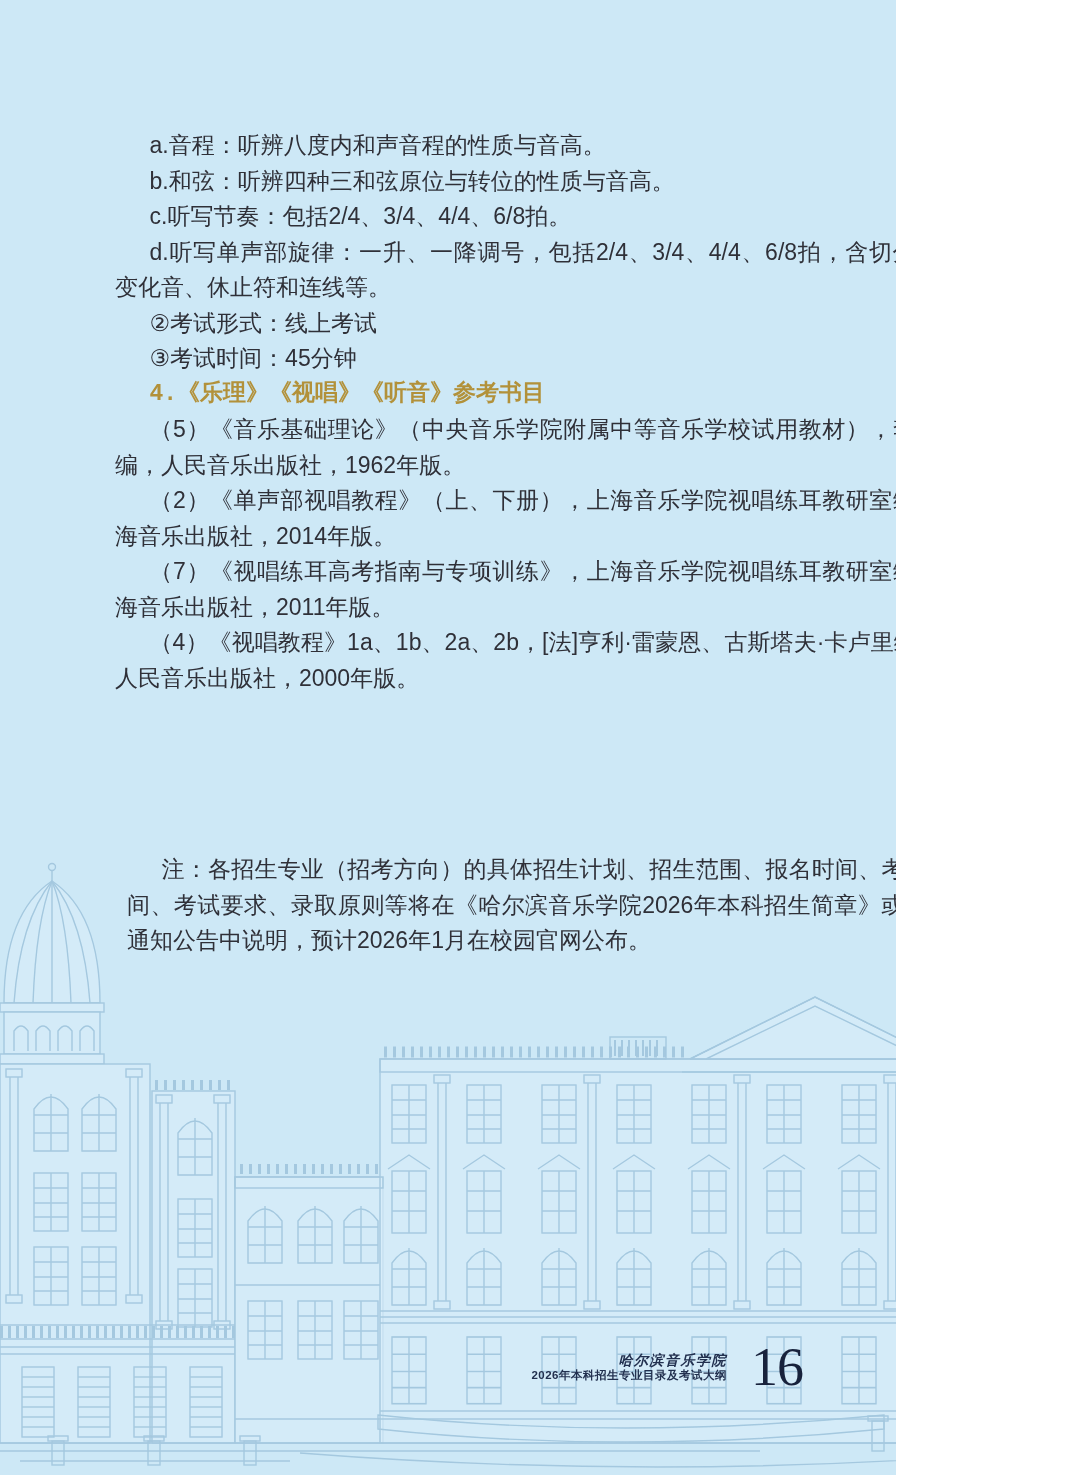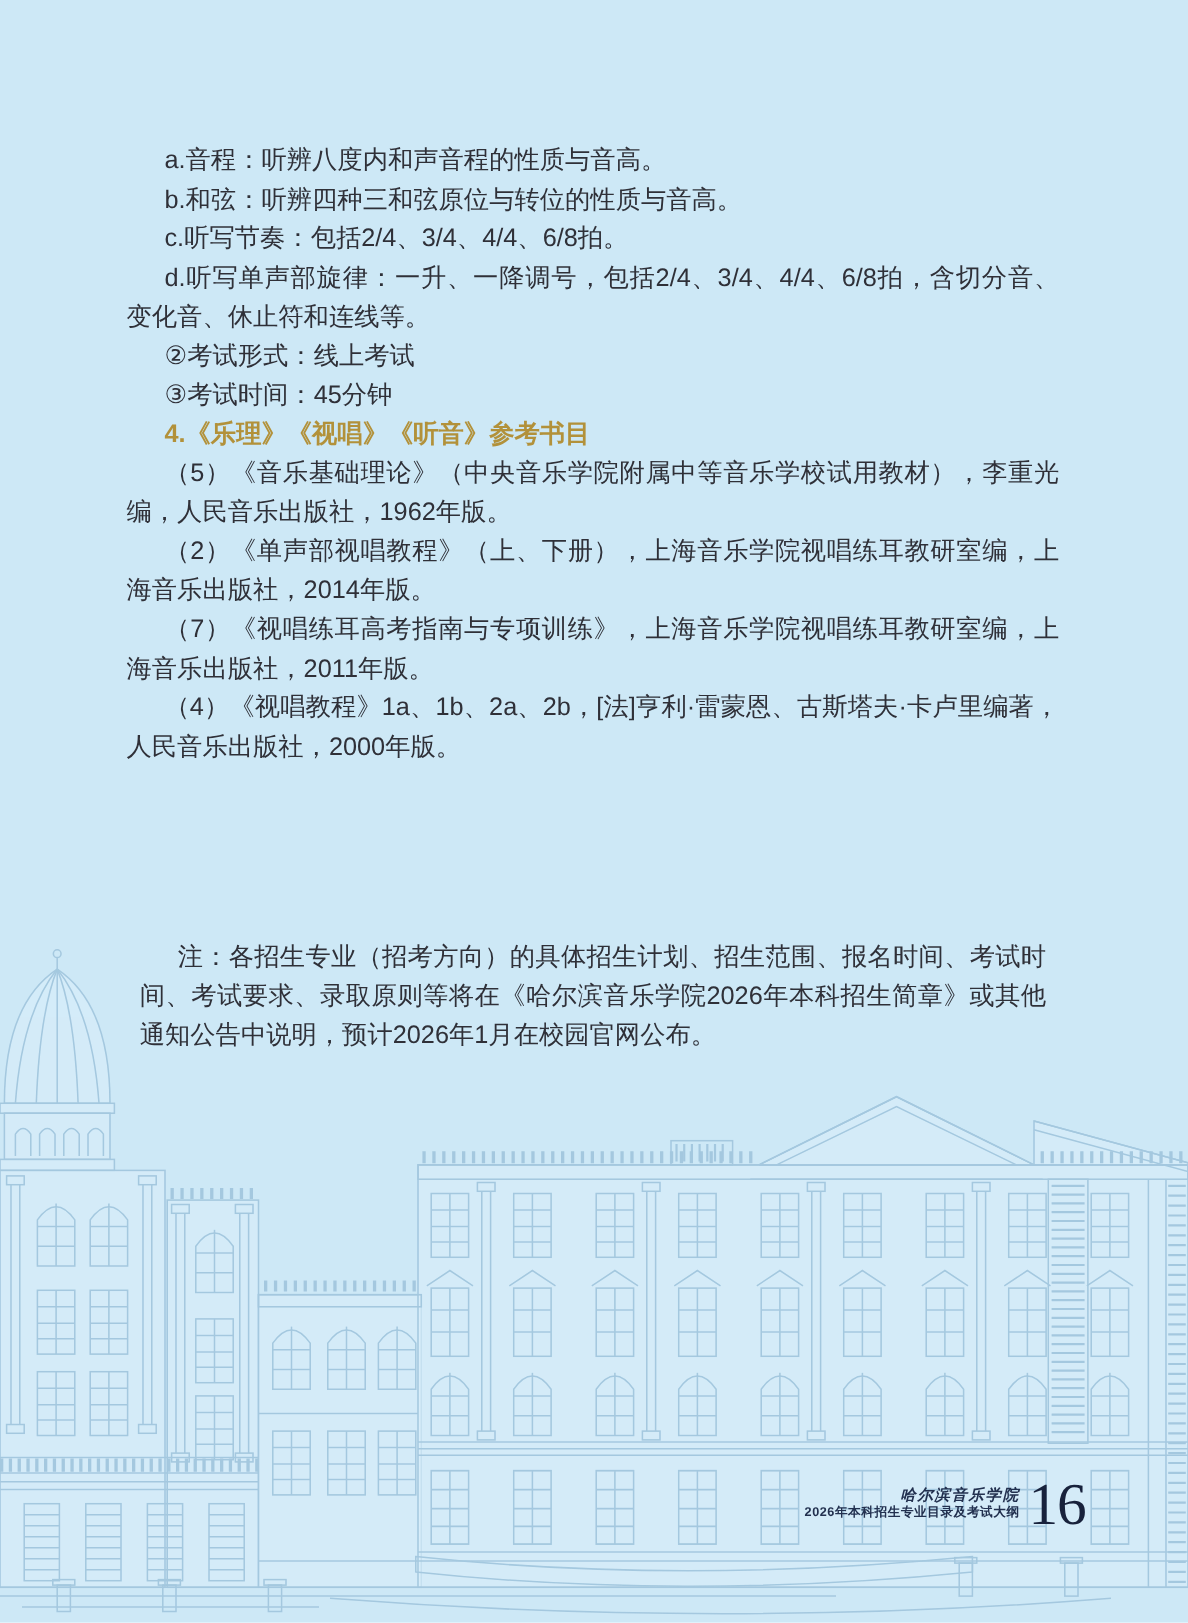--- a/index.html
+++ b/index.html
@@ -7,45 +7,45 @@
     --body_text:#2f3038;
     --heading_gold:#b2913a;
     --footer_navy:#22304f;
     --page_number_ink:#18223c;
     --building_line:#9fc4dc;
     --building_fill:#daeefa;
   }
   html,body{margin:0;padding:0;}
   .page{
     position:relative;
-    width:1080px;height:1475px;
+    width:896px;height:1475px;
     background:var(--background);
     overflow:hidden;
     font-family:"Liberation Sans","DejaVu Sans",sans-serif;
   }
   .building{position:absolute;left:0;bottom:0;width:1080px;height:620px;}
   .content{
     position:absolute;left:115px;top:128px;width:848px;
     color:var(--body_text);
     font-size:23px;line-height:35.5px;
     text-align:justify;
     font-weight:500;
   }
   .content p{margin:0;text-indent:1.5em;}
-  .gold{color:var(--heading_gold);font-weight:700;}
+  .gold{color:var(--heading_gold);font-weight:700;font-family:Liberation Mono, monospace;}
   .note{
     position:absolute;left:115px;top:840px;width:848px;
     color:var(--body_text);
     font-size:23px;line-height:35.5px;
     text-align:justify;font-weight:500;
   }
   .note p{margin:12px;text-indent:1.5em;}
   .footer{
     position:absolute;right:93px;top:1342px;
-    display:flex;align-items:center;gap:8px;
+    display:flex;align-items:center;gap:24px;
     color:var(--footer_navy);
   }
   .footer-lines{text-align:right;}
   .school-name{
     font-family:"DejaVu Serif","Liberation Serif",serif;
     font-style:italic;font-weight:700;
     font-size:14px;line-height:16px;letter-spacing:1.5px;
   }
   .catalog-title{
     font-size:11.5px;line-height:15px;font-weight:700;letter-spacing:0.5px;text-align:right;

